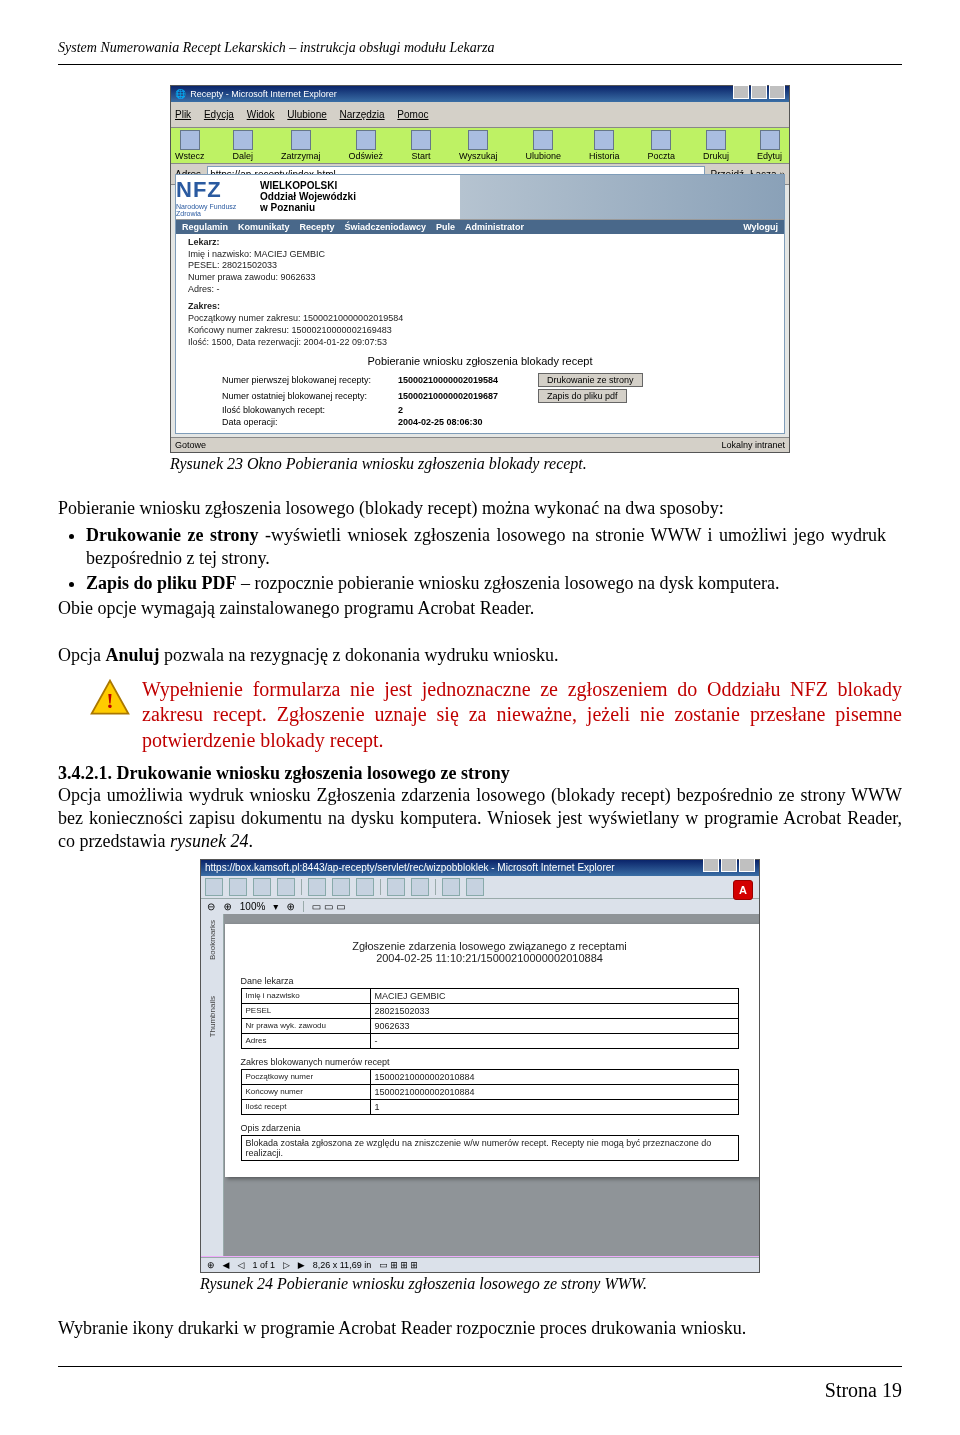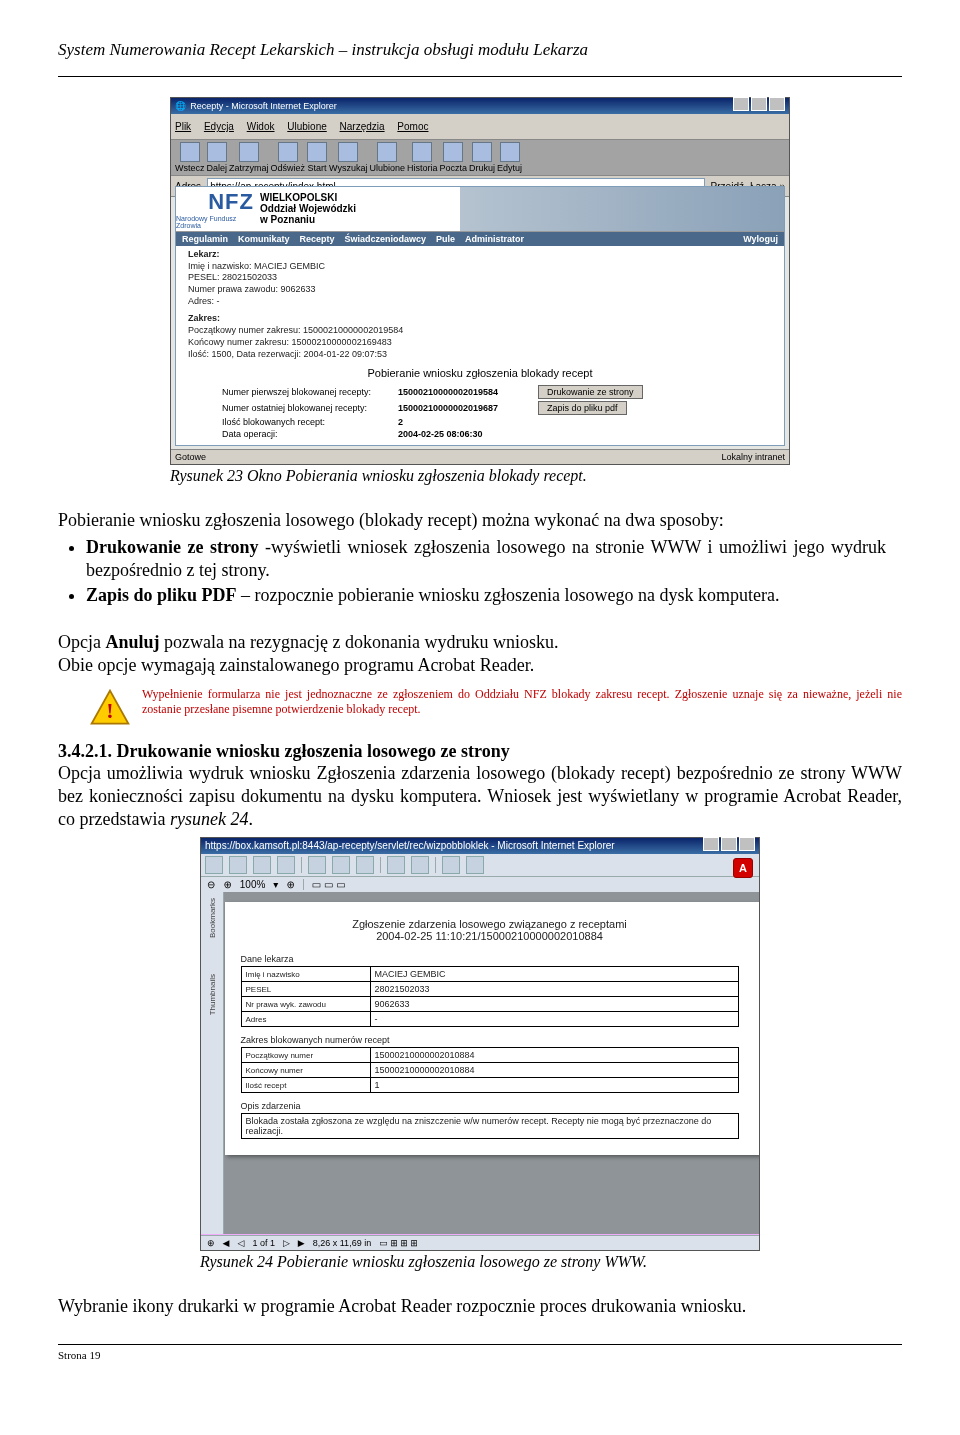--- a/index.html
+++ b/index.html
@@ -1,47 +1,47 @@
 <!DOCTYPE html>
 <html><head>
 <meta charset="utf-8">
 <style>
   body{margin:0;font-family:"Times New Roman",serif;background:#fff;color:#000;width:960px}
   .page{padding:40px 58px 20px 58px}
-  .doc-header{font-style:italic;font-size:17px;border-bottom:1.5px solid #000;padding-bottom:16px;margin-bottom:20px}
+  .doc-header{font-style:italic;font-size:14px;border-bottom:1.5px solid #000;padding-bottom:8px;margin-bottom:20px}
   .fig-wrap{width:620px;margin:0 auto 2px auto}
   .fig-box{border:1px solid #555;background:#e4e6e4;height:366px;position:relative;font-family:Tahoma,Arial,sans-serif;font-size:9px;color:#000}
   .caption{font-style:italic;font-size:16px;margin-top:2px}
   .body-text{font-size:18px;line-height:1.28;margin-top:24px;text-align:justify}
   ul.sposoby{margin:4px 16px 2px 0;padding-left:28px}
   ul.sposoby li{font-size:18px;line-height:1.28;text-align:justify;margin-bottom:2px}
   .bold{font-weight:bold}
   .warn-row{display:flex;align-items:flex-start;gap:10px;margin:10px 0 10px 30px}
   .warn-icon{width:44px;height:44px;flex:none;position:relative}
   .warn-icon svg{width:44px;height:44px}
-  .warn-text{color:#c00000;font-size:12px;line-height:1.26;text-align:justify;flex:1}
+  .warn-text{color:#c00000;font-size:20px;line-height:1.26;text-align:justify;flex:1}
   .section-heading{font-weight:bold;font-size:18px;margin-top:8px}
   .ref{font-style:italic}
-  .footer{border-top:1.5px solid #000;margin-top:26px;padding-top:4px;font-size:11px}
+  .footer{border-top:1.5px solid #000;margin-top:26px;padding-top:12px;text-align:right;font-size:20px}
   
   .titlebar{background:linear-gradient(#0a246a,#3a6ea5);color:#fff;height:16px;line-height:16px;padding:0 4px;display:flex;align-items:center;justify-content:space-between}
   .titlebar .t-left{display:flex;align-items:center;gap:4px}
   .titlebar .win-btns span{display:inline-block;width:14px;height:12px;background:#c0c0c0;border:1px solid #fff;margin-left:2px}
   .menubar{background:#d4d0c8;padding:7px 4px;font-size:10px;border-bottom:1px solid #888}
   .menubar span{margin-right:10px;text-decoration:underline}
-  .toolbar{background:#a3a3a3;padding:2px 4px;border-bottom:1px solid #888;display:flex;gap:2px;font-size:9px}
+  .toolbar{background:#bef264;padding:2px 4px;border-bottom:1px solid #888;display:flex;gap:28px;font-size:9px}
   .toolbar .tbtn{display:flex;flex-direction:column;align-items:center;gap:1px}
   .toolbar .tbtn .ico{width:18px;height:18px;background:#a9bde0;border:1px solid #678}
   .addr{background:#d4d0c8;padding:2px 4px;border-bottom:1px solid #888;display:flex;align-items:center;gap:6px;font-size:10px}
   .addr input{flex:1;height:14px;font-size:10px;border:1px solid #7f9db9;background:#fff;padding:0 2px}
   .content-pane{background:#fff;margin:2px;border:1px solid #7f9db9;position:absolute;left:2px;right:2px;top:86px;bottom:16px;overflow:hidden}
   .statusbar{position:absolute;left:0;right:0;bottom:0;height:14px;background:#d4d0c8;border-top:1px solid #888;font-size:9px;padding:0 4px;display:flex;justify-content:space-between;align-items:center}
   
   .nfz-head{display:flex;height:44px;border-bottom:1px solid #999}
-  .nfz-logo{width:78px;display:flex;flex-direction:column;align-items:flex-end;justify-content:center;font-size:7px;color:#2a5aa0}
+  .nfz-logo{width:78px;display:flex;flex-direction:column;align-items:flex-start;justify-content:center;font-size:7px;color:#2a5aa0}
   .nfz-logo .big{font-size:22px;font-weight:bold;letter-spacing:1px;font-family:Arial}
   .nfz-title{flex:0 0 200px;font-size:10px;padding:5px 0 0 6px;font-family:Arial}
   .nfz-photo{flex:1;background:linear-gradient(90deg,#b5c3d0,#8aa1b8);position:relative}
   .navbar{background:#49688a;color:#fff;font-size:9px;padding:2px 6px;display:flex;gap:10px;font-weight:bold}
   .navbar span:last-child{margin-left:auto}
   .blk{font-size:9px;padding:3px 12px;line-height:1.3;color:#222}
   .blk b{font-weight:bold}
   .form-title{text-align:center;font-weight:normal;font-size:11px;margin:4px 0 6px 0}
   .frow{display:flex;align-items:center;font-size:9px;margin:2px 0 2px 46px}
   .frow .lab{width:176px}
@@ -204,24 +204,24 @@
       </div>
     </div>
     <div class="caption">Rysunek 23 Okno Pobierania wniosku zgłoszenia blokady recept.</div>
   </div>
 
   <div class="body-text">Pobieranie wniosku zgłoszenia losowego (blokady recept) można wykonać na dwa sposoby:</div>
   <ul class="sposoby">
     <li><span class="bold">Drukowanie ze strony</span><span> -wyświetli wniosek zgłoszenia losowego na stronie WWW i umożliwi jego wydruk bezpośrednio z tej strony.</span></li>
     <li><span class="bold">Zapis do pliku PDF</span><span> – rozpocznie pobieranie wniosku zgłoszenia losowego na dysk komputera.</span></li>
   </ul>
+  <div class="body-text" style="margin-top:0">Obie opcje wymagają zainstalowanego programu Acrobat Reader.</div>
   <div class="body-text">
     <span>Opcja </span><span class="bold">Anuluj</span><span> pozwala na rezygnację z dokonania wydruku wniosku.</span>
   </div>
-  <div class="body-text" style="margin-top:0">Obie opcje wymagają zainstalowanego programu Acrobat Reader.</div>
 
   <div class="warn-row">
     <div class="warn-icon">
       <svg viewBox="0 0 48 48">
           <polygon points="24,4 44,40 4,40" fill="#ffcc00" stroke="#aa7700" stroke-width="2"></polygon>
           <text x="24" y="34" text-anchor="middle" font-size="24" font-weight="bold" fill="#c00000">!</text>
         </svg>
     </div>
     <div class="warn-text">Wypełnienie formularza nie jest jednoznaczne ze zgłoszeniem do Oddziału NFZ blokady zakresu recept. Zgłoszenie uznaje się za nieważne, jeżeli nie zostanie przesłane pisemne potwierdzenie blokady recept.</div>
   </div>

